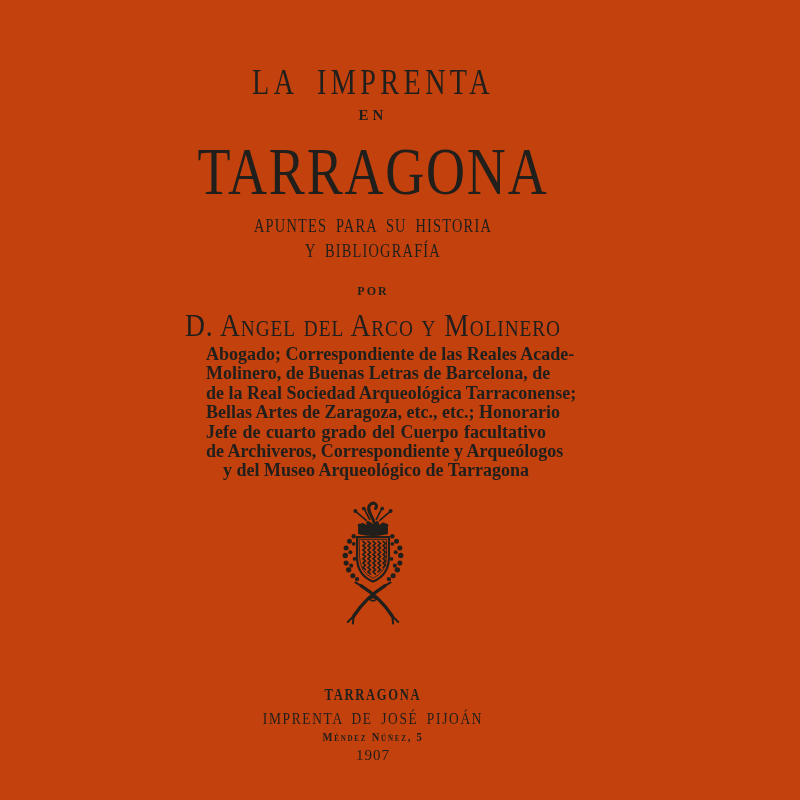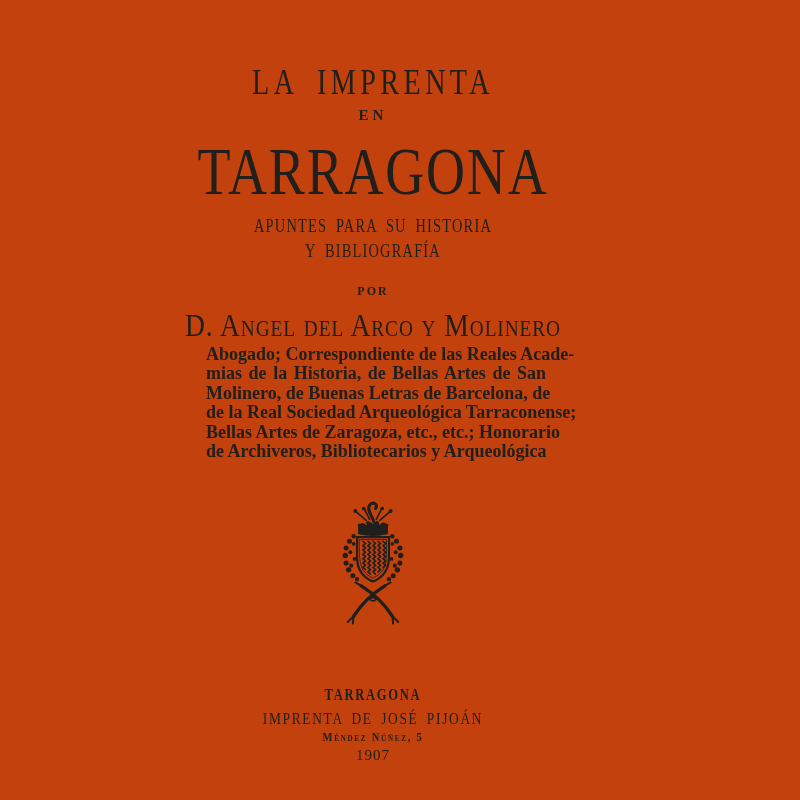--- a/index.html
+++ b/index.html
@@ -51,25 +51,26 @@
   <div class="cblock title-line3">TARRAGONA</div>
 
   <div class="cblock subtitle-line1">APUNTES PARA SU HISTORIA</div>
   <div class="cblock subtitle-line2">Y BIBLIOGRAFÍA</div>
 
   <div class="cblock byline">POR</div>
   <div class="cblock author">D. Angel del Arco y Molinero</div>
 
   <div class="credentials">
     <div class="cred-line">Abogado; Correspondiente de las Reales Acade-</div>
-    <div class="cred-line">mias de la Historia, de Bellas Artes de San</div>
     <div class="cred-line">Molinero, de Buenas Letras de Barcelona, de</div>
     <div class="cred-line">de la Real Sociedad Arqueológica Tarraconense;</div>
     <div class="cred-line">Bellas Artes de Zaragoza, etc., etc.; Honorario</div>
-    <div class="cred-line">de Archiveros, Bibliotecarios y Arqueológica</div>
+    <div class="cred-line">Jefe de cuarto grado del Cuerpo facultativo</div>
+    <div class="cred-line">de Archiveros, Correspondiente y Arqueólogos</div>
+    <div class="cred-line last">y del Museo Arqueológico de Tarragona</div>
   </div>
 
   <svg class="crest" viewBox="0 0 100 160" xmlns="http://www.w3.org/2000/svg" fill="none" stroke="#211f1c" stroke-linecap="round">
 
     <path d="M51,24 C49,16 42,10 46,4 C50,-1 57,3 53,8" stroke-width="3.6"></path>
 
     <path d="M42,22 L30,12 M46,21 L40,9 M58,22 L70,12 M54,21 L60,9" stroke-width="2"></path>
     <g fill="#211f1c" stroke="none">
       <circle cx="29" cy="11" r="2.4"></circle>
         <circle cx="39" cy="8" r="2.2"></circle>

